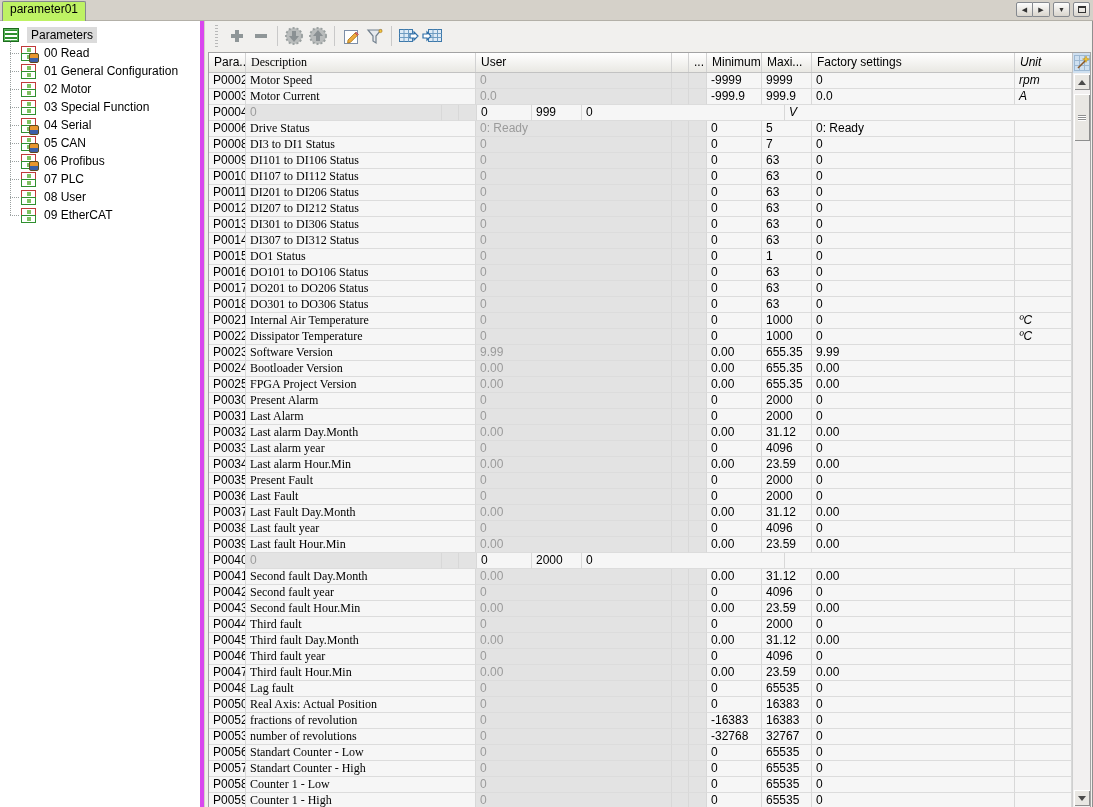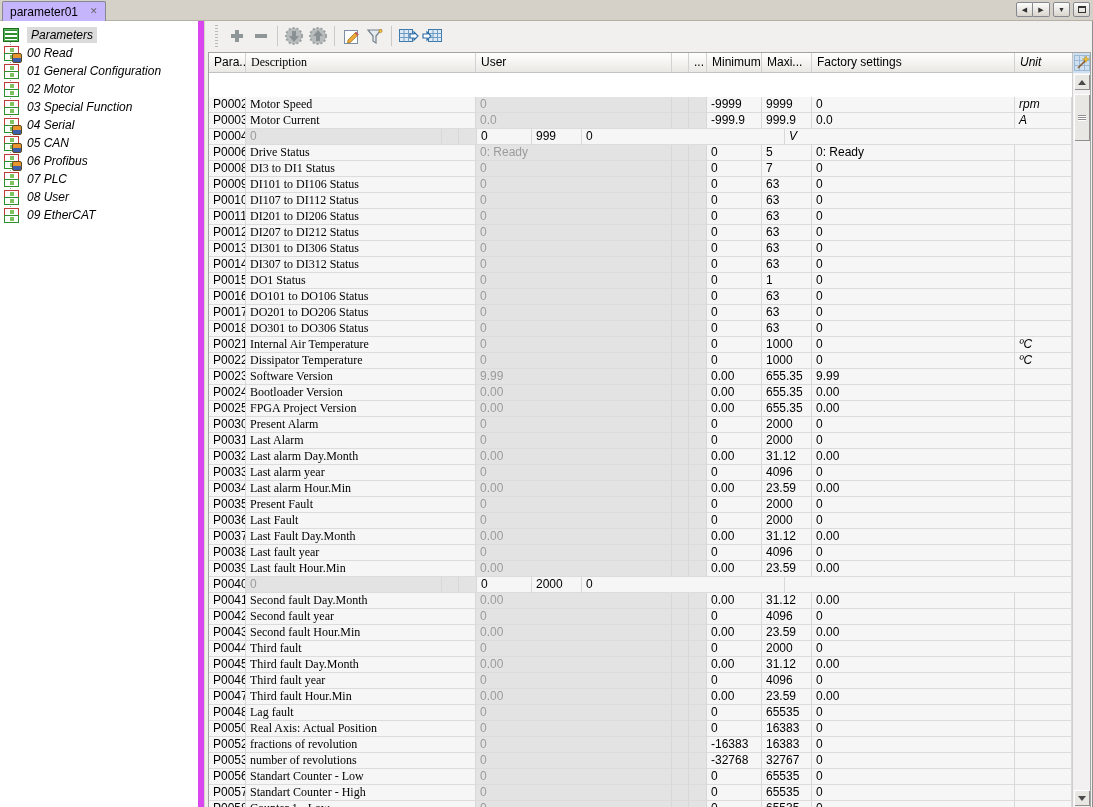--- a/index.html
+++ b/index.html
@@ -4,43 +4,43 @@
 <style>
   * { margin:0; padding:0; box-sizing:border-box; }
   html,body { width:1093px; height:807px; overflow:hidden;
     font-family:"Liberation Sans", sans-serif; font-size:12px; color:#000;
     background:#d5d1c9; }
 
   
   .tabbar { position:absolute; left:0; top:0; width:1093px; height:21px;
     background:#d5d1c9; border-bottom:1px solid #b3b0a8; }
   .tab { position:absolute; left:2px; top:1px; height:20px;
-    background:#c4b5fd; border:1px solid #85898f; border-bottom:none;
+    background:#bef264; border:1px solid #85898f; border-bottom:none;
     border-radius:2px 2px 0 0; display:flex; align-items:center; gap:12px;
-    padding:0 7px; }
+    padding:0 7px;flex-direction:column; }
   .tab-close { font-size:9px; color:#666; line-height:1; cursor:default; }
   .tabbar-buttons { position:absolute; right:3px; top:2px; display:flex; gap:3px; }
   .tb-btn { width:17px; height:15px; background:linear-gradient(#fdfdfd,#d9d5cd);
     border:1px solid #85898f; border-radius:2px; font-size:7px; color:#333;
     display:flex; align-items:center; justify-content:center; }
   .tb-btn .restore-glyph { width:8px; height:7px; border:1px solid #333; border-top:2px solid #333; }
   .tb-group { display:flex; }
   .tb-group .tb-btn:first-child { border-radius:2px 0 0 2px; }
   .tb-group .tb-btn:last-child { border-radius:0 2px 2px 0; border-left:none; }
 
   
   .tree-panel { position:absolute; left:0; top:21px; width:204px; height:786px;
-    background:#ffffff; border-right:6px solid #d946ef; overflow:hidden;font-style:italic; }
+    background:#ffffff; border-right:4px solid #d946ef; overflow:hidden; }
   .tree-root { display:flex; align-items:center; height:19px; margin:4px 0 0 3px; gap:8px; }
   .tree-root-label { background:#dbdbdb; padding:1px 4px; }
   .tree-children { position:relative; }
   .tree-children::before { content:""; position:absolute; left:10px; top:-4px;
     bottom:9px; border-left:1px dotted #9aa0a0; }
   .tree-item { display:flex; align-items:center; height:18px; position:relative;
-    padding-left:4px; gap:7px; }
+    padding-left:21px; gap:7px; }
   .tree-item::before { content:""; position:absolute; left:10px; top:9px;
     width:9px; border-top:1px dotted #9aa0a0; }
 
   
   .icon-params-root { width:16px; height:14px; background:#2f8f2f;
     border:1px solid #1d6b1d; box-shadow:inset 0 0 0 1px #57b357;
     background-image:repeating-linear-gradient(#2f8f2f 0 2px,#ffffff 2px 4px); position:relative; flex:none; }
   .icon-param-table { width:16px; height:15px; position:relative; flex:none; }
   .icon-param-table .cell { position:absolute; left:0; width:15px; height:8px;
     background:#fff; display:flex; align-items:center; }
@@ -75,21 +75,21 @@
   .grid { position:absolute; left:3px; top:31px; right:1px; bottom:-1px;
     border:1px solid #a3a3a3; background:#fff; overflow:hidden; }
   .grid-header { position:absolute; left:0; top:0; right:0; height:20px;
     display:flex; background:linear-gradient(#ffffff,#e9e8e3);
     border-bottom:1px solid #c2c2c2; }
   .hcell { border-right:1px solid #d2d2d2; padding:2px 5px; white-space:nowrap;
     overflow:hidden; background:linear-gradient(#ffffff,#e9e8e3); }
   .hcorner { position:absolute; right:0; top:0; width:18px; height:20px;
     border-left:1px solid #c2c2c2; background:#cfe0f0;
     display:flex; align-items:center; justify-content:center; }
-  .rows { position:absolute; left:0; top:20px; right:18px; bottom:0; overflow:hidden;margin-top:24px; }
+  .rows { position:absolute; left:0; top:20px; right:18px; bottom:0; overflow:hidden; }
   .row { display:flex; height:16px; }
   .cell { border-right:1px solid #d8d8d8; border-bottom:1px solid #dcdcdc;
     padding:0 4px; font-size:12px; line-height:15px; white-space:nowrap;
     overflow:hidden; background:#f6f6f6; }
   .cell.ro { background:#e3e3e3; }
   .cell.user-val { color:#9b9b9b; }
 
   .col-param { width:37px; flex:none; }
   .col-description { width:230px; flex:none;font-family:Liberation Serif, serif; }
   .col-user { width:196px; flex:none; }

